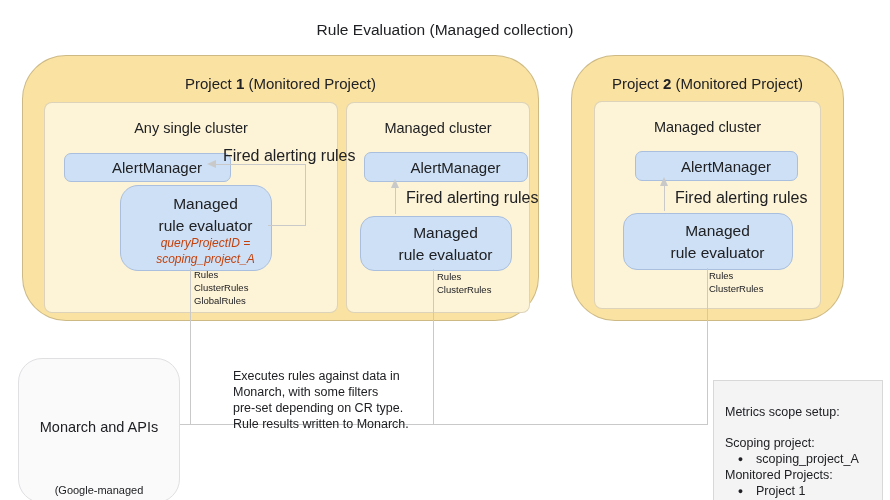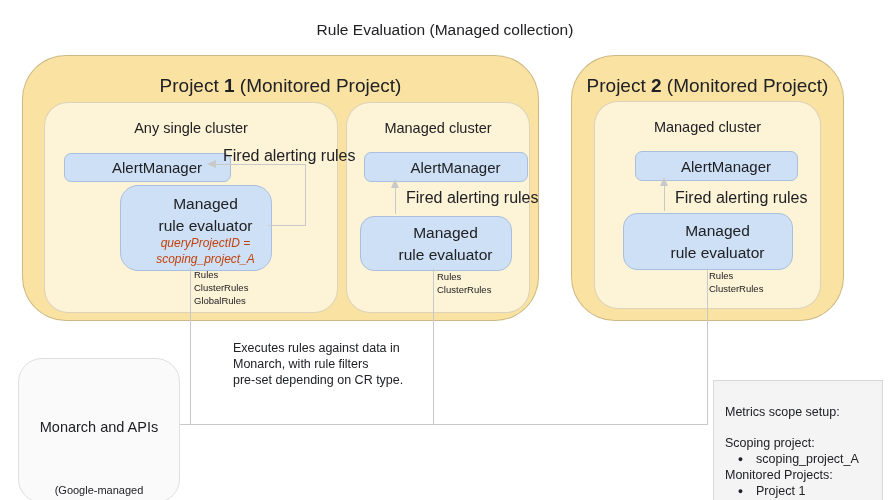--- a/index.html
+++ b/index.html
@@ -16,22 +16,22 @@
   }
   html,body{margin:0;padding:0;background:#fff;}
   #stage{
     position:relative;width:890px;height:500px;overflow:hidden;
     font-family:"Liberation Sans", sans-serif;color:var(--ink);background:#fff;
   }
   .abs{position:absolute;}
   .center-text{text-align:center;}
   .title{left:0;top:21px;width:890px;font-size:15.5px;}
   .project-box{background:var(--outer-yellow);border:1px solid rgba(0,0,0,0.18);border-radius:44px;}
-  .project-header{left:0;top:19px;width:100%;font-size:19px;}
-  .cluster-box{background:var(--inner-yellow);border:1px solid rgba(0,0,0,0.13);border-radius:24px;}
+  .project-header{left:0;top:19px;width:100%;font-size:15px;}
+  .cluster-box{background:var(--inner-yellow);border:1px solid rgba(0,0,0,0.13);border-radius:8px;}
   .cluster-label{left:0;top:17px;width:100%;font-size:14.5px;}
   .blue-box{background:var(--box-blue);border:1px solid var(--box-blue-border);padding-left:19px;}
   .am-box{border-radius:7px;font-size:15px;display:flex;align-items:center;justify-content:center;}
   .ev-box{border-radius:18px;text-align:center;}
   .ev-main{font-size:15.5px;line-height:21.5px;}
   .ev-caption{font-size:12px;line-height:15.5px;font-style:italic;color:#c2410c;}
   .h-line{height:1px;background:var(--connector);}
   .v-line{width:1px;background:var(--connector);}
   .arrow-left{width:0;height:0;border-top:4.5px solid transparent;border-bottom:4.5px solid transparent;border-right:9px solid var(--connector);}
   .arrow-up{width:0;height:0;border-left:4.5px solid transparent;border-right:4.5px solid transparent;border-bottom:9px solid var(--connector);}
@@ -129,24 +129,25 @@
   </div>
   <div class="abs crd-label" style="left:437px;top:270px;">
     <div>Rules</div>
     <div>ClusterRules</div>
   </div>
   <div class="abs crd-label" style="left:709px;top:269px;">
     <div>Rules</div>
     <div>ClusterRules</div>
   </div>
 
-  <div class="abs note" style="left:233px;top:340px;">
+  <div class="abs note" style="left:233px;top:368px;">
     <div>Executes rules against data in</div>
-    <div>Monarch, with rule filters</div>
+    <div>Monarch, with some filters</div>
     <div>pre-set depending on CR type.</div>
+    <div>Rule results written to Monarch.</div>
   </div>
 
   <div class="abs monarch-card" style="left:18px;top:358px;width:160px;height:143px;gap:48px;">
     <svg width="76" height="76" viewBox="0 0 100 100" style="margin-top:10px;">
       <circle cx="50" cy="50" r="48" fill="#2a2a32"></circle>
       <path d="M 10 50 A 40 40 0 0 1 90 50 Z" fill="#e8e8e8"></path>
       <path d="M 50 50 L 17.2 73 A 40 40 0 0 1 10.2 46.5 Z" fill="#d93025" stroke="#2a2a32" stroke-width="3"></path>
       <path d="M 50 50 L 43.1 89.4 A 40 40 0 0 1 19.4 75.7 Z" fill="#f9ab00" stroke="#2a2a32" stroke-width="3"></path>
       <path d="M 50 50 L 72.9 82.8 A 40 40 0 0 1 46.5 89.8 Z" fill="#4285f4" stroke="#2a2a32" stroke-width="3"></path>
       <path d="M 50 50 L 89.8 53.5 A 40 40 0 0 1 75.7 80.6 Z" fill="#1e8e3e" stroke="#2a2a32" stroke-width="3"></path>

